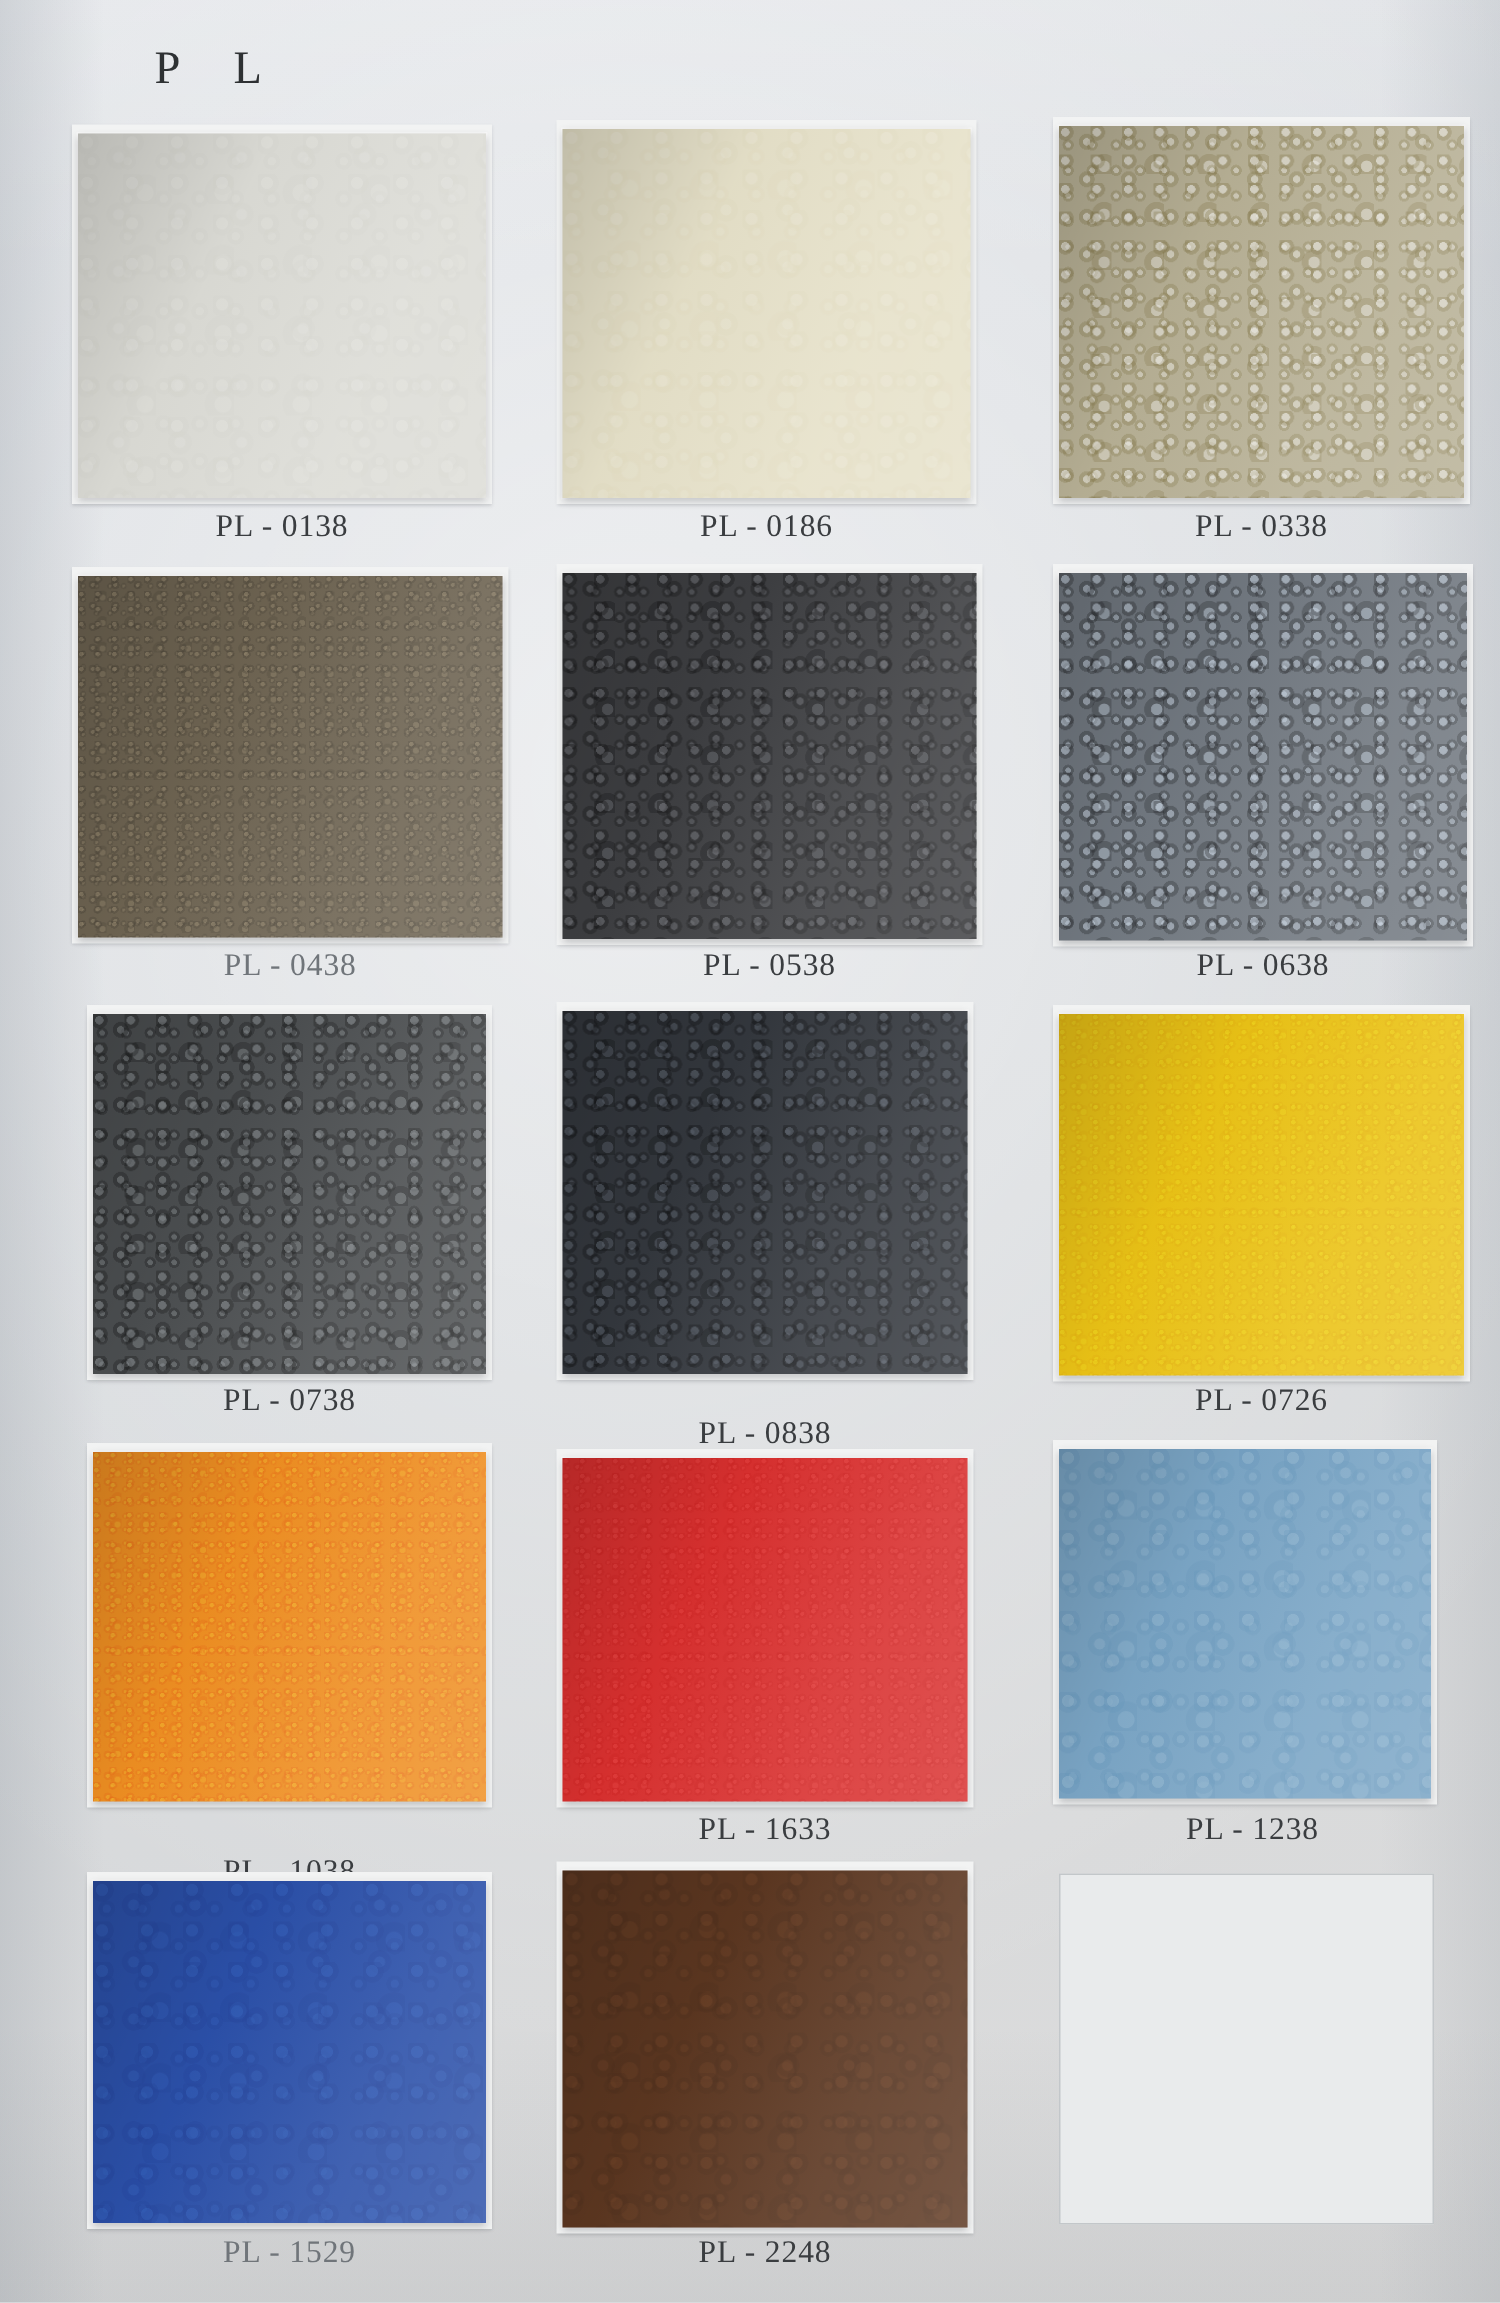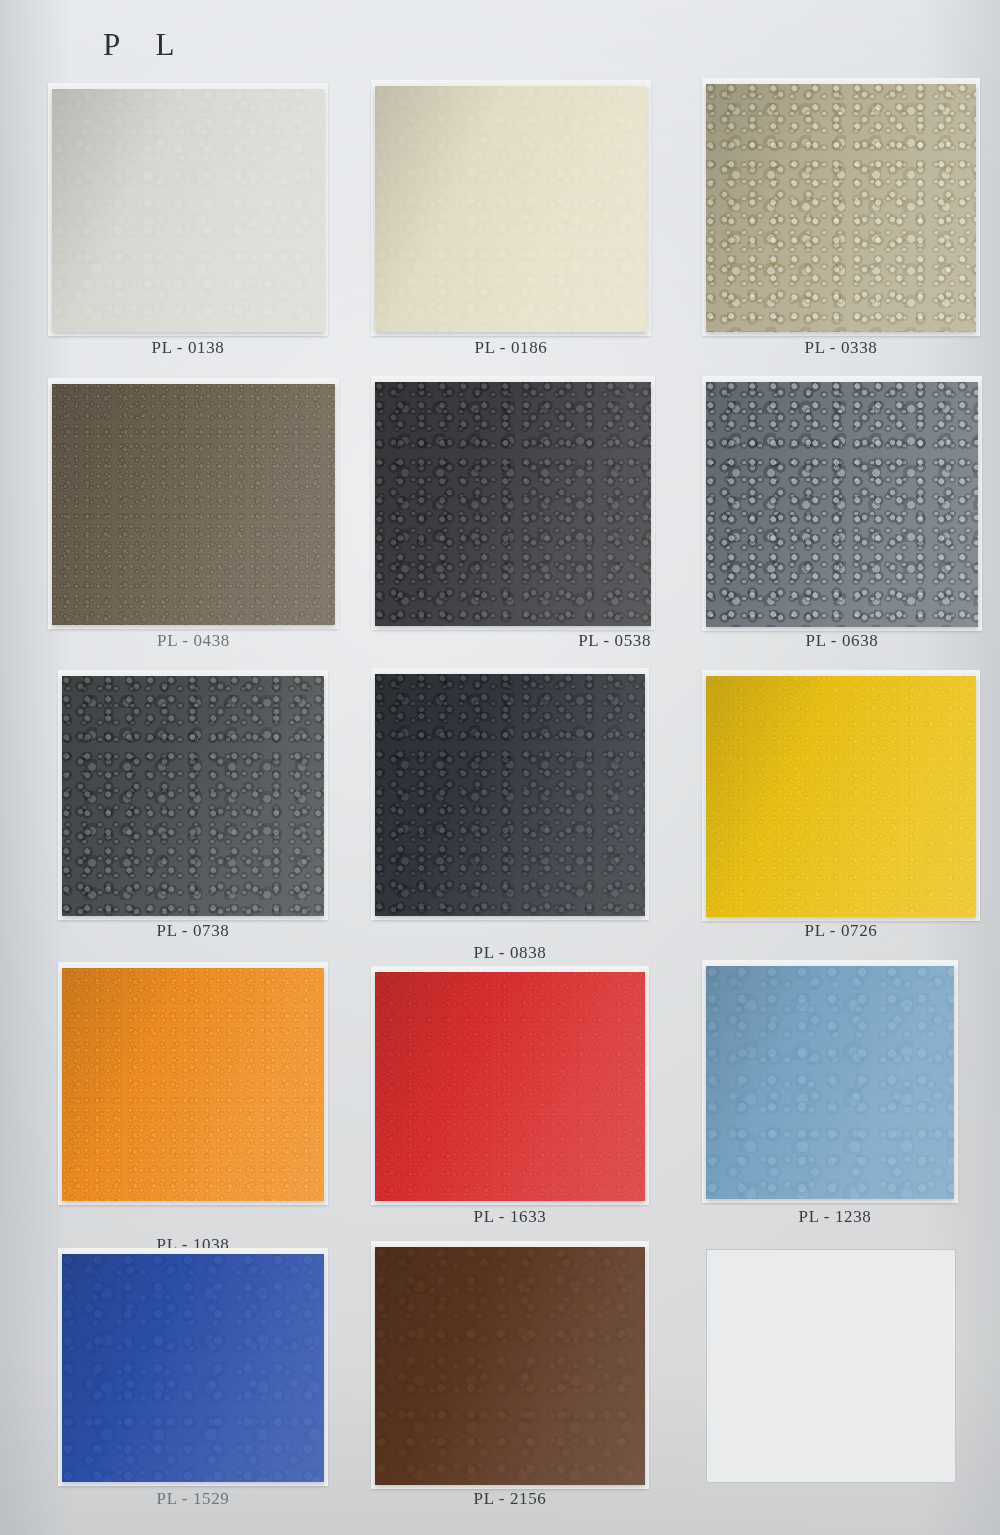--- a/index.html
+++ b/index.html
@@ -108,21 +108,21 @@
 
   
   .backing {
     position: absolute;
     background: #f2f3f3;
     box-shadow: 0 1px 2px rgba(80,85,90,0.18);
   }
 
   .swatch-label {
     position: absolute;
-    font-size: 17px;
+    font-size: 21px;
     letter-spacing: 0.6px;
     color: #3a3d40;
     white-space: nowrap;
     text-align: center;
   }
   .swatch-label.faded { color: #70757a; }
 </style>
 </head>
 <body>
 
@@ -163,21 +163,21 @@
         </div>
       </div>
       <div class="swatch-label faded" style="left: 52px; top: 631px; width: 283px;">PL - 0438</div>
       <div class="backing" style="left: 371px; top: 376px; width: 284px; height: 254px;"></div>
       <div class="swatch-cell" style="left: 375px; top: 382px; width: 276px; height: 244px;">
         <div class="chip coarse" style="background: rgb(61, 62, 65);">
           <div class="grain"></div>
           <div class="light"></div>
         </div>
       </div>
-      <div class="swatch-label" style="left: 375px; top: 631px; width: 276px; text-align: right;">PL - 0538</div>
+      <div class="swatch-label" style="left: 375px; top: 631px; width: 276px;">PL - 0538</div>
       <div class="backing" style="left: 702px; top: 376px; width: 280px; height: 255px;"></div>
       <div class="swatch-cell" style="left: 706px; top: 382px; width: 272px; height: 245px;">
         <div class="chip coarse" style="background: rgb(113, 120, 128);">
           <div class="grain"></div>
           <div class="light"></div>
         </div>
       </div>
       <div class="swatch-label" style="left: 706px; top: 631px; width: 272px;">PL - 0638</div>
       <div class="backing" style="left: 58px; top: 670px; width: 270px; height: 250px;"></div>
       <div class="swatch-cell" style="left: 62px; top: 676px; width: 262px; height: 240px;">
@@ -235,19 +235,19 @@
         </div>
       </div>
       <div class="swatch-label faded" style="left: 58px; top: 1489px; width: 270px;">PL - 1529</div>
       <div class="backing" style="left: 371px; top: 1241px; width: 278px; height: 248px;"></div>
       <div class="swatch-cell" style="left: 375px; top: 1247px; width: 270px; height: 238px;">
         <div class="chip smooth" style="background: rgb(91, 54, 32);">
           <div class="grain"></div>
           <div class="light"></div>
         </div>
       </div>
-      <div class="swatch-label" style="left: 375px; top: 1489px; width: 270px;">PL - 2156</div>
+      <div class="swatch-label" style="left: 375px; top: 1489px; width: 270px;">PL - 2248</div>
       <div class="swatch-cell" style="left: 706px; top: 1249px; width: 248px; height: 232px;">
         <div class="chip empty"></div>
       </div>
     </div>
 
 </div>
 
 </body></html>

